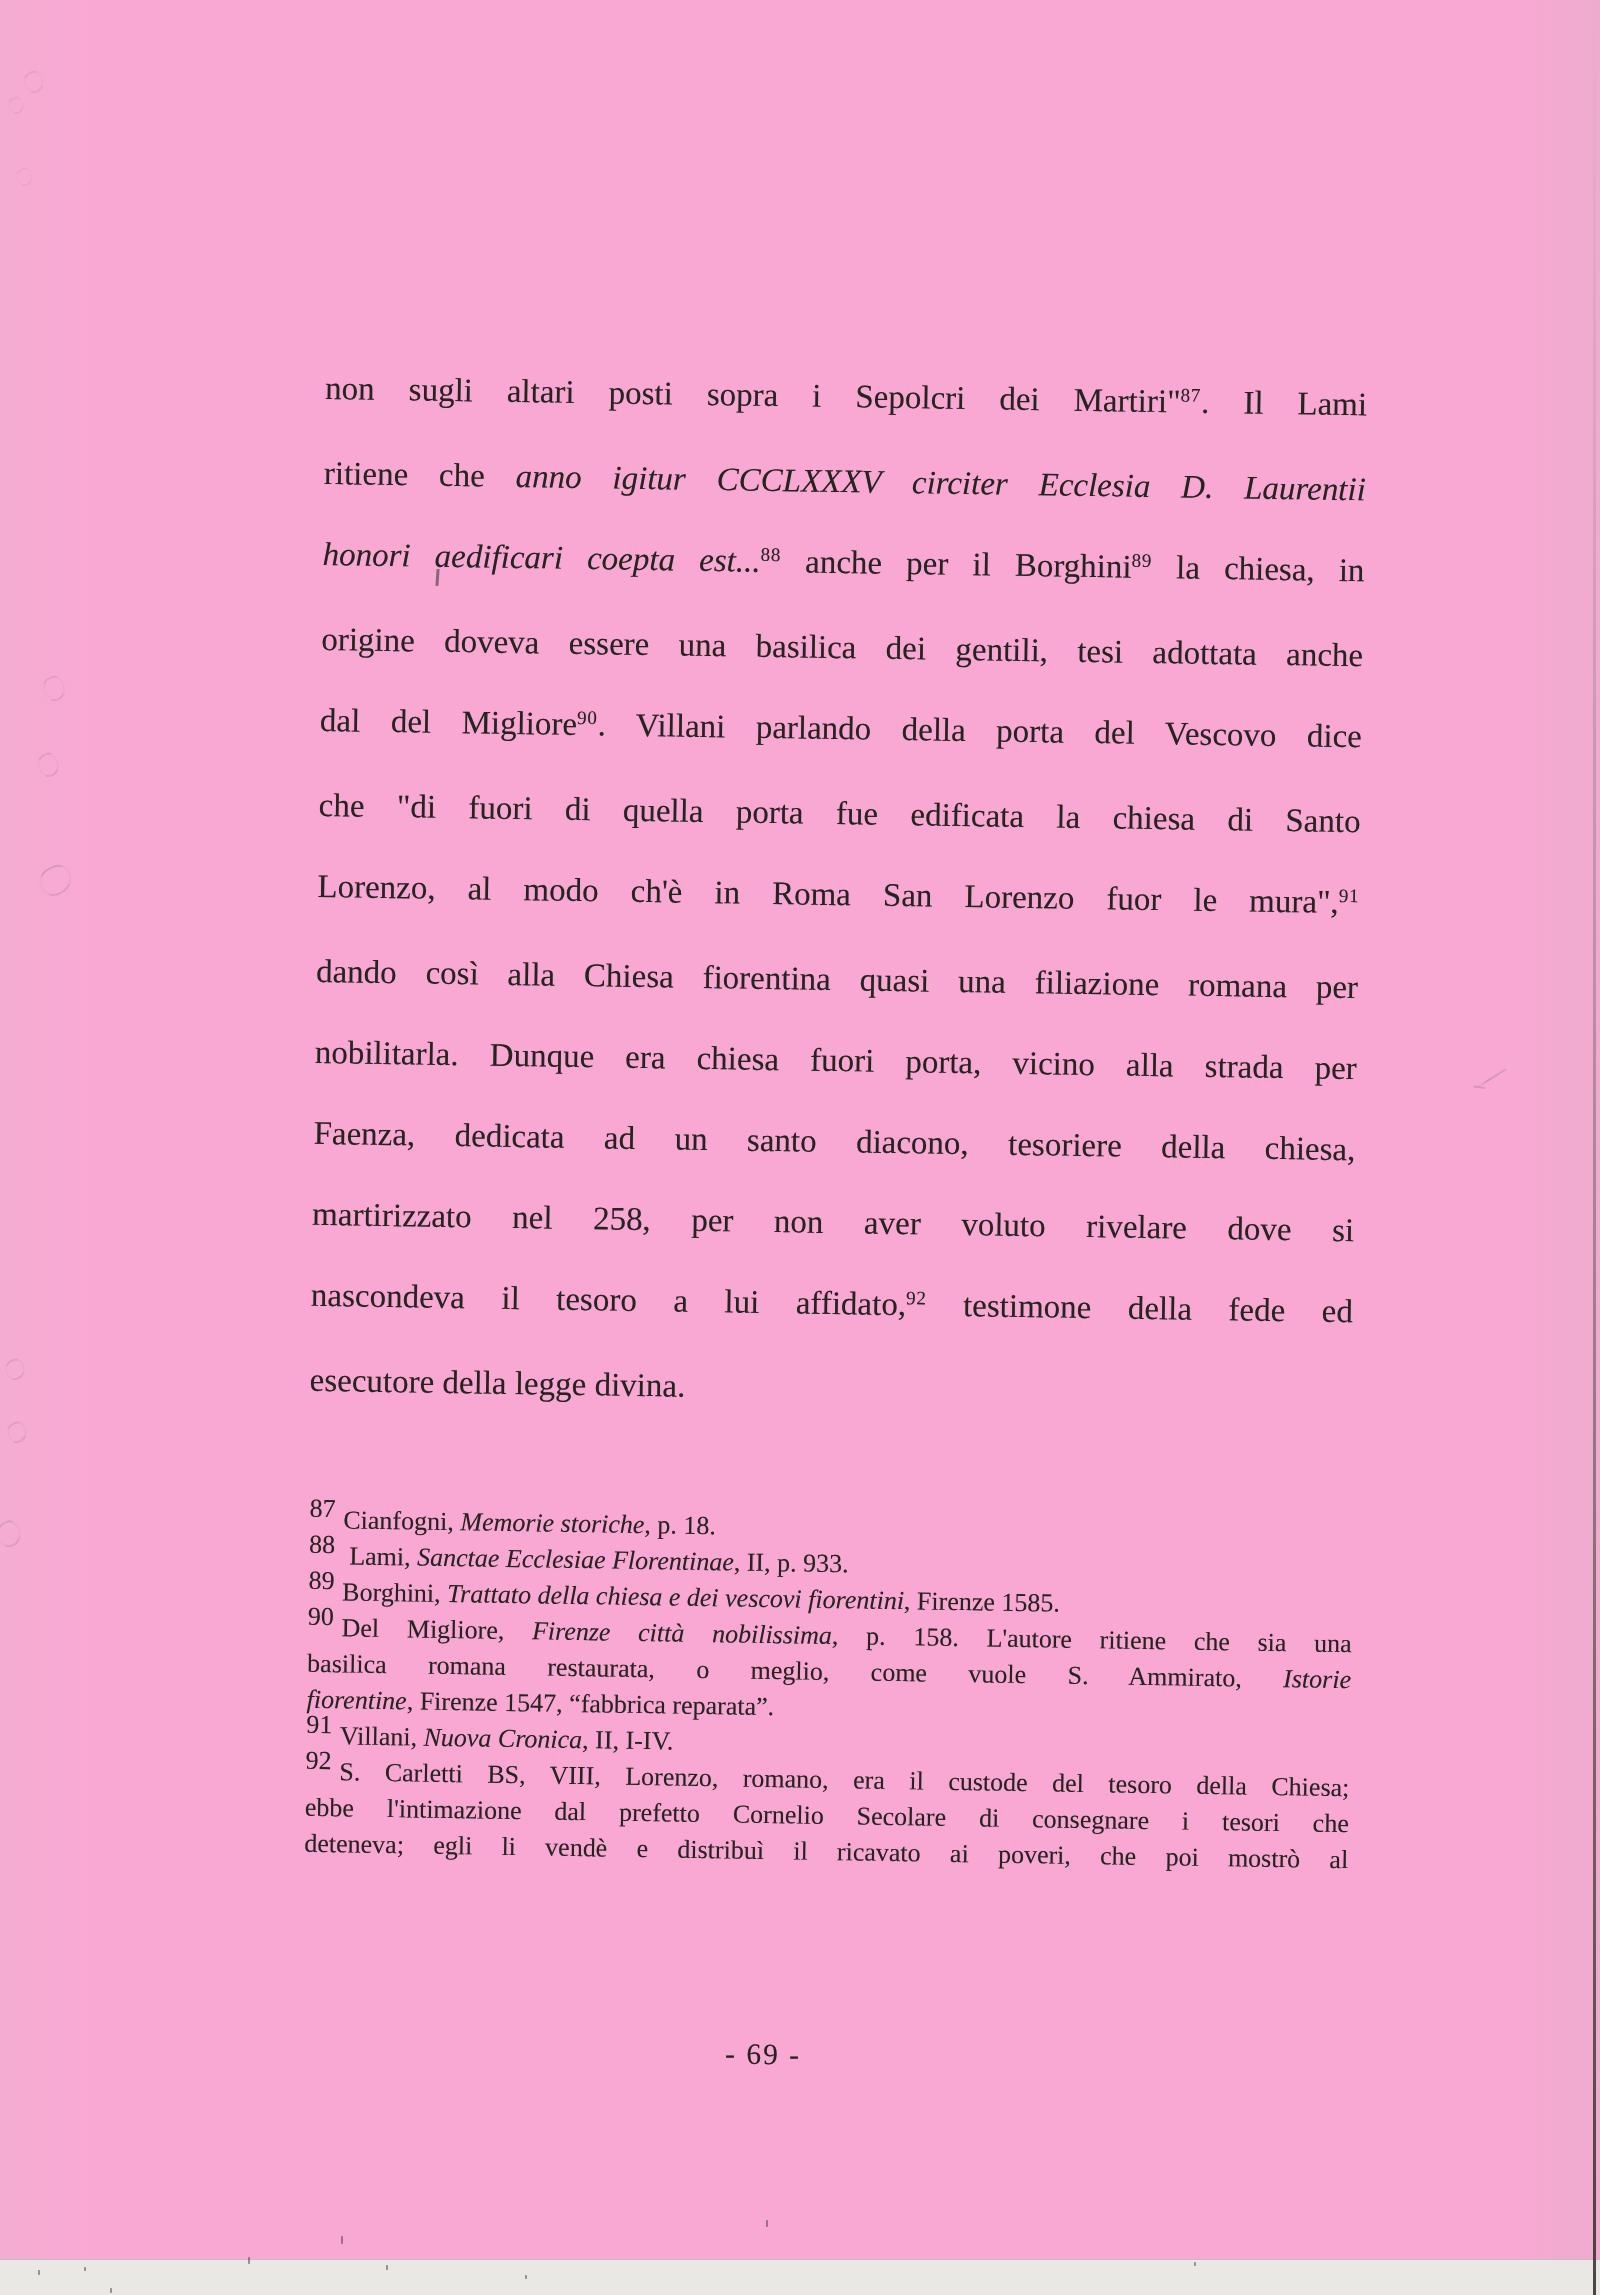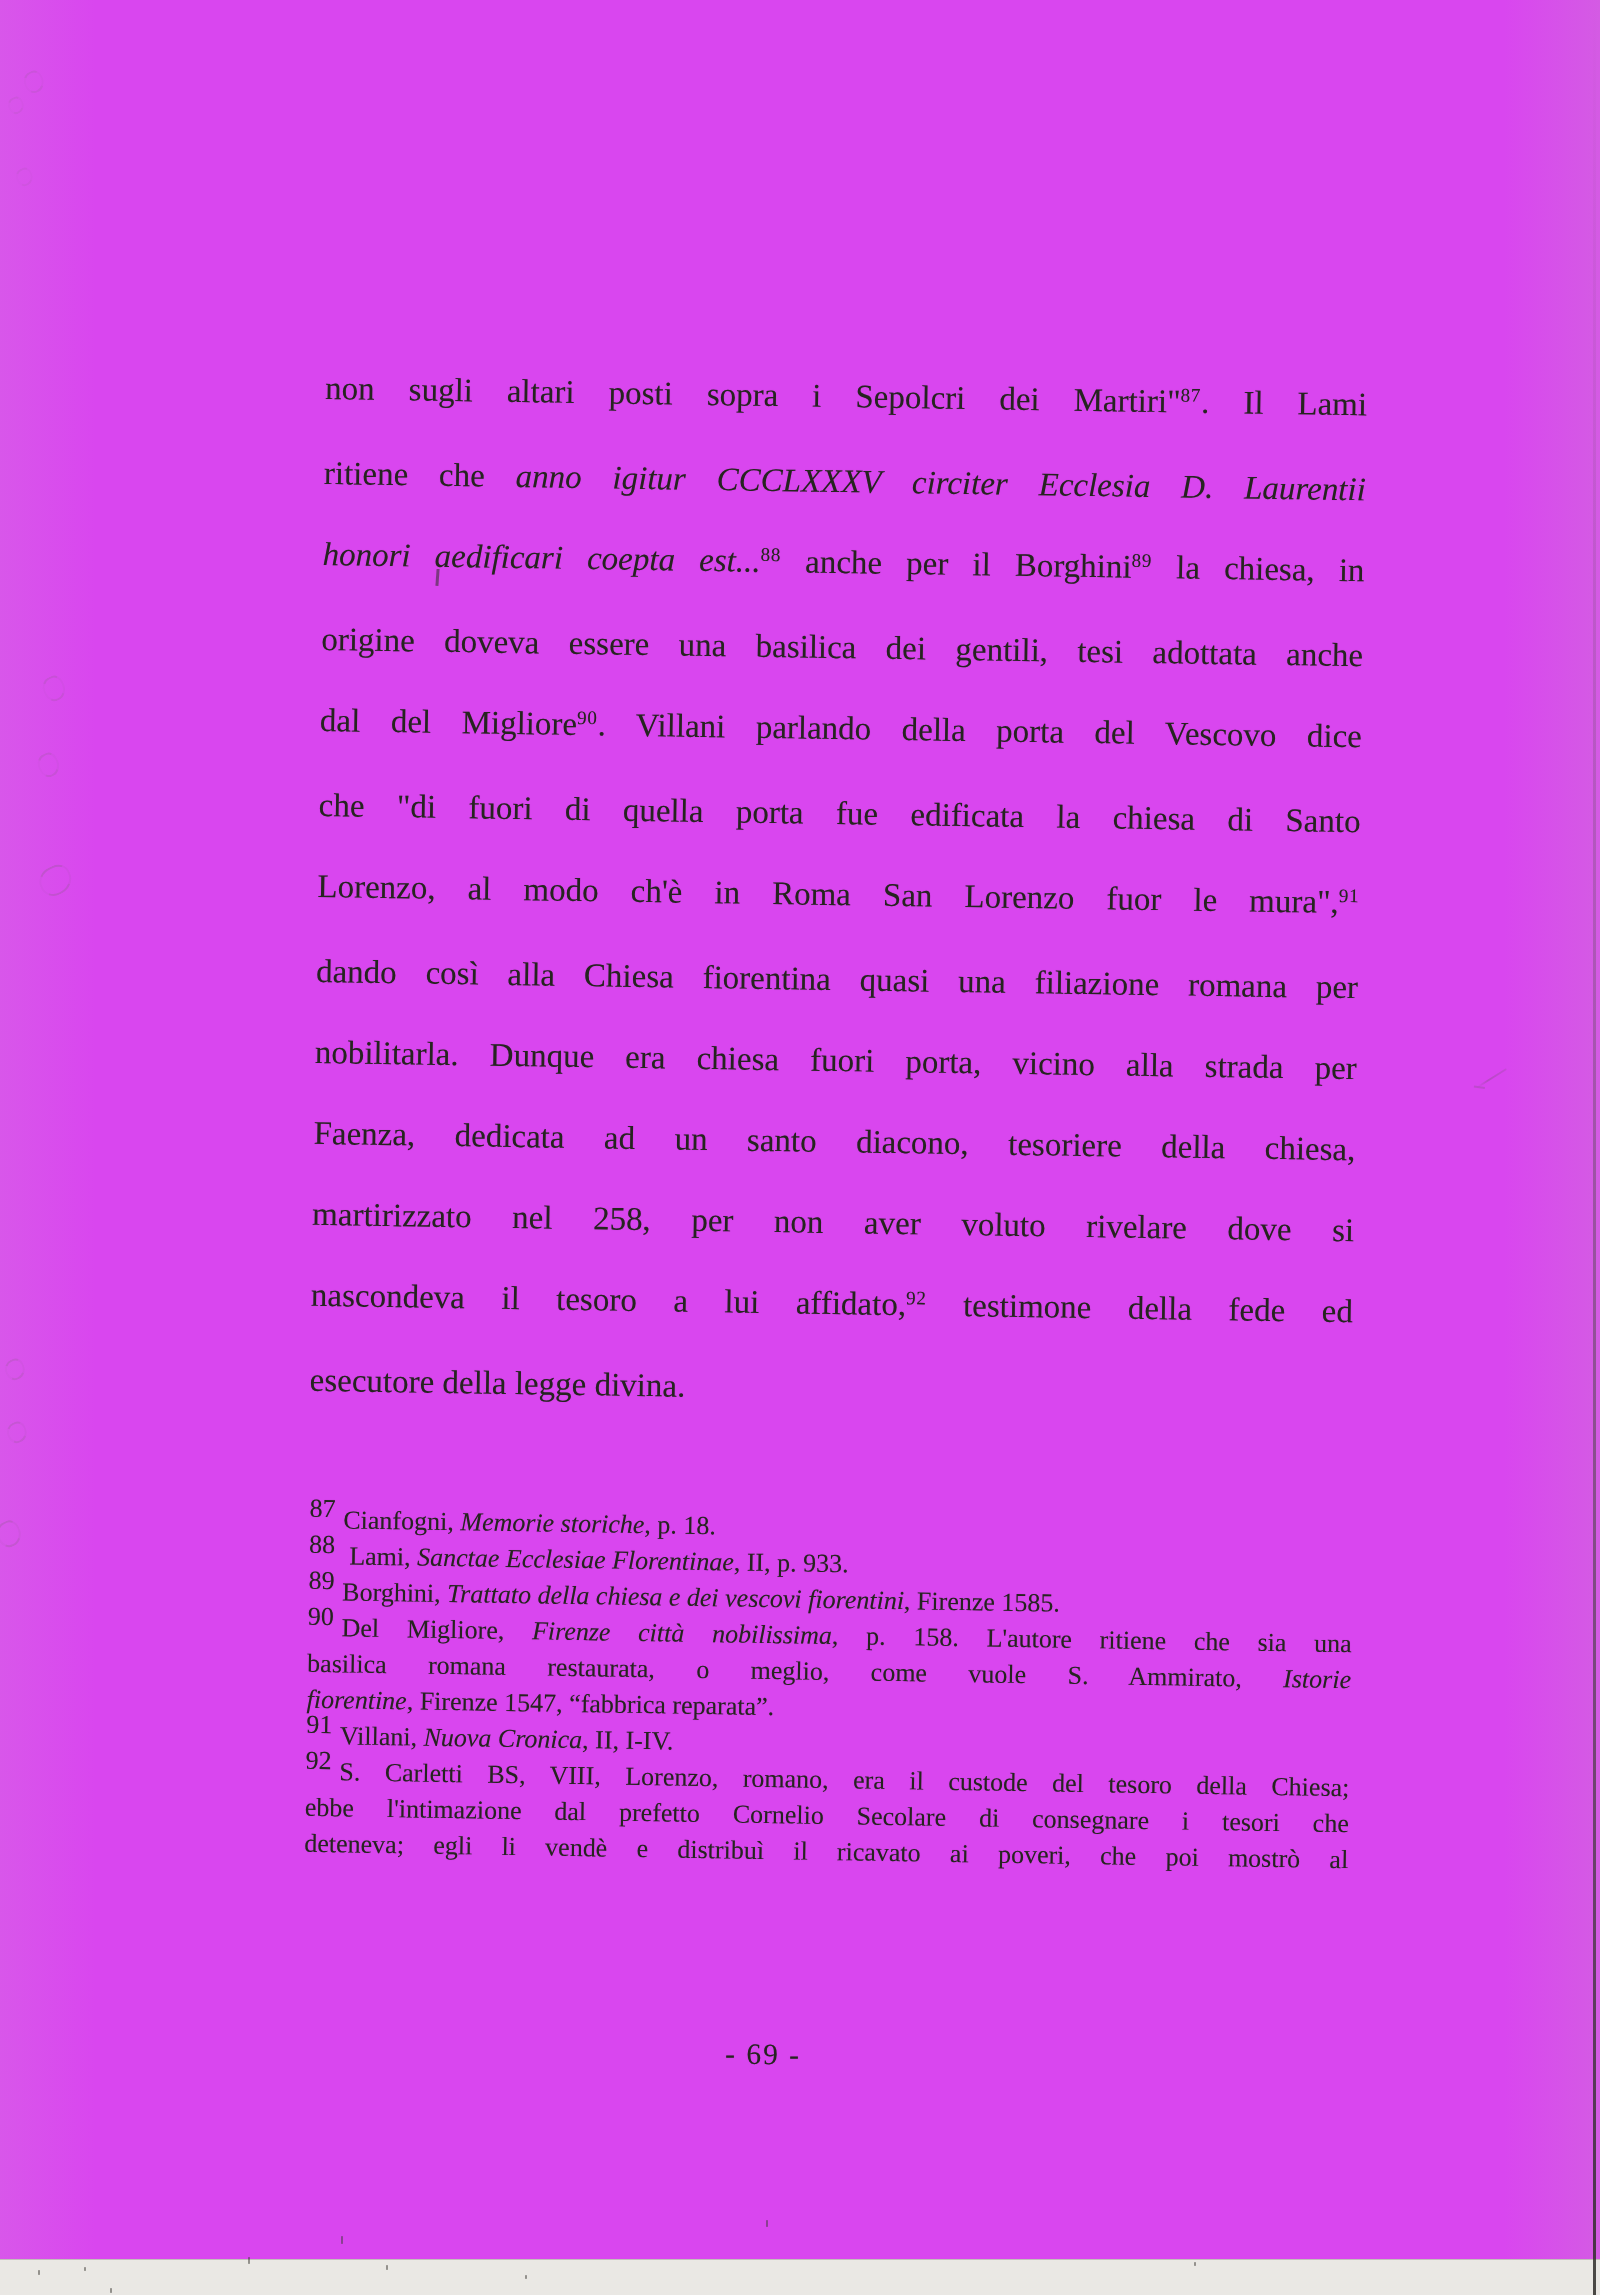--- a/index.html
+++ b/index.html
@@ -4,21 +4,21 @@
 <style>
   html, body {
     margin: 0;
     padding: 0;
     background: #efeeea;
   }
   .sheet {
     position: relative;
     width: 1600px;
     height: 2295px;
-    background: #d946ef;
+    background: #f9a8d4;
     overflow: hidden;
     font-family: "Liberation Serif", "DejaVu Serif", serif;
   }
   
   .sheet::before {
     content: "";
     position: absolute; inset: 0;
     background: linear-gradient(90deg, rgba(210,206,198,0.12) 0%, rgba(255,255,255,0) 6%, rgba(255,255,255,0) 94%, rgba(190,186,178,0.18) 100%);
     pointer-events: none;
   }

